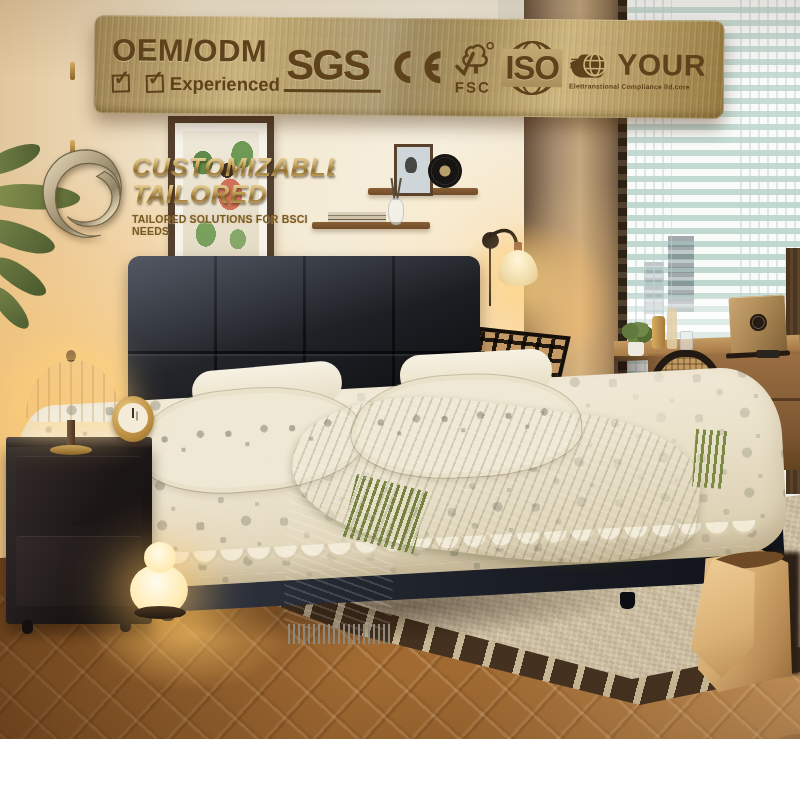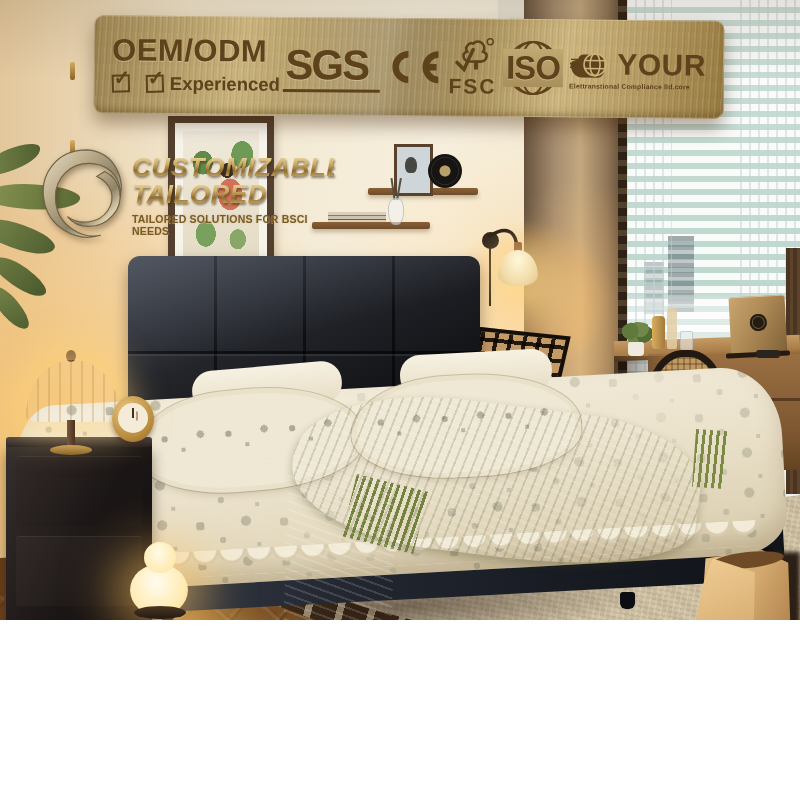--- a/index.html
+++ b/index.html
@@ -1,16 +1,16 @@
 <!DOCTYPE html>
 <html><head>
 <meta charset="utf-8">
 <style>
   html,body{margin:0;padding:0;background:#fff;font-family:"Liberation Sans",sans-serif;}
-  .stage{position:relative;width:800px;height:620px;overflow:hidden;background:#f0abfc;}
+  .stage{position:relative;width:800px;height:739px;overflow:hidden;background:#f0abfc;}
   .abs{position:absolute;}
 
   
   .wall{left:0;top:0;width:800px;height:620px;
     background:
       radial-gradient(420px 330px at 70px 420px, rgba(255,196,96,.65), rgba(255,180,80,.22) 55%, transparent 78%),
       radial-gradient(300px 260px at 520px 300px, rgba(255,205,125,.38), transparent 68%),
       linear-gradient(90deg,#e3c79c 0%,#f2e7cf 24%,#f7f0df 55%,#efe3c9 100%);}
   .ceiling{left:498px;top:0;width:302px;height:22px;background:#e8e3d5;}
 
@@ -292,21 +292,21 @@
   .b-oem{font-size:31px;font-weight:800;letter-spacing:.5px;line-height:1.05;
     text-shadow:0 1px 0 rgba(255,248,225,.3);}
   .b-checks{display:flex;gap:16px;margin-top:5px;font-size:18.5px;font-weight:600;align-items:center;}
   .check-item{display:flex;align-items:center;gap:6px;}
   .checkbox{display:inline-block;width:14px;height:14px;border:2.5px solid #5d421b;position:relative;transform:rotate(-2deg);}
   .checkbox span{position:absolute;top:-11px;left:0px;font-size:20px;font-weight:700;}
   .b-sgs{font-size:42px;font-weight:900;letter-spacing:-2px;line-height:1;
     border-bottom:3px solid #5d421b;padding:0 12px 3px 2px;margin-top:4px;
     text-shadow:0 1px 0 rgba(255,248,225,.3);}
   .b-block{display:flex;flex-direction:column;align-items:center;}
-  .b-fsc-label{font-size:21px;font-weight:700;letter-spacing:2px;margin-top:-2px;}
+  .b-fsc-label{font-size:15px;font-weight:700;letter-spacing:2px;margin-top:-2px;}
   .b-iso{position:relative;width:66px;height:68px;display:flex;align-items:center;justify-content:center;}
   .b-iso-text{position:absolute;font-size:33px;font-weight:900;letter-spacing:-1px;
     background:linear-gradient(#bfa872,#a98f5c);padding:0 3px;
     text-shadow:0 1px 0 rgba(255,248,225,.3);}
   .b-bsci{display:flex;flex-direction:column;align-items:flex-start;}
   .b-bsci-row{display:flex;align-items:center;gap:4px;}
   .b-bsci-label{font-size:30px;font-weight:600;letter-spacing:.5px;}
   .b-bsci-tag{font-size:6.8px;font-weight:600;margin-top:1px;letter-spacing:.2px;}
 
   

